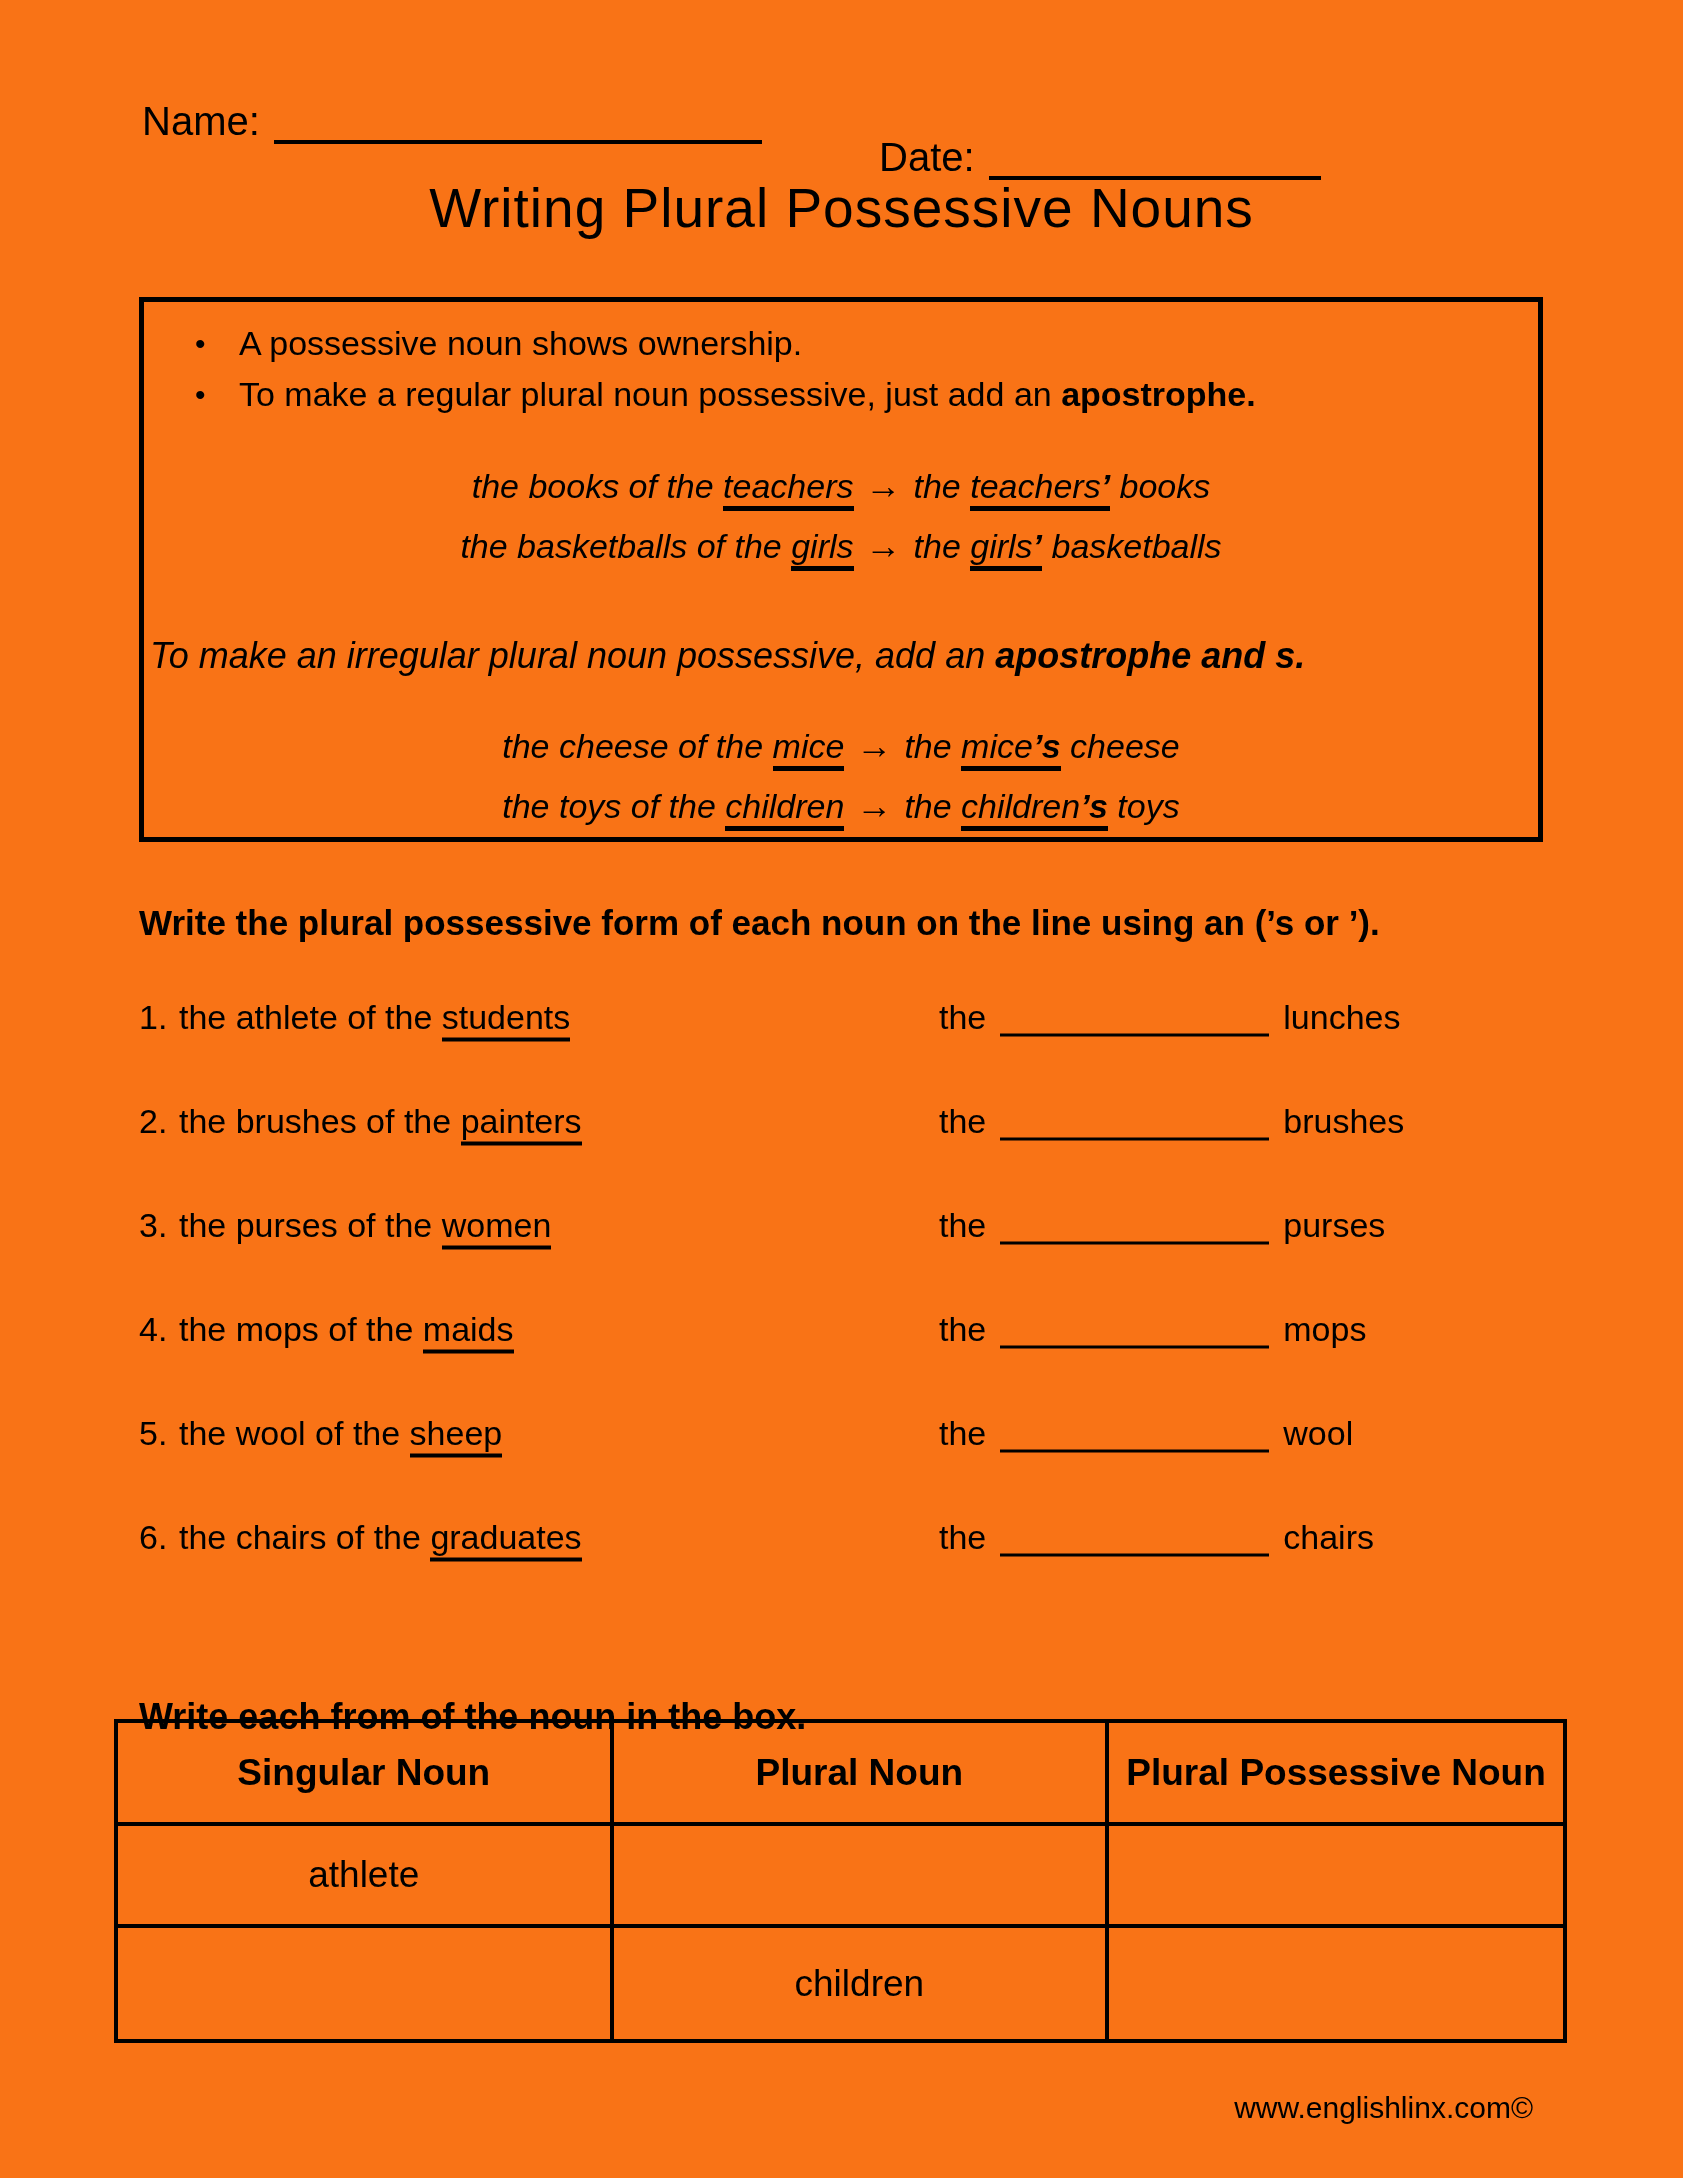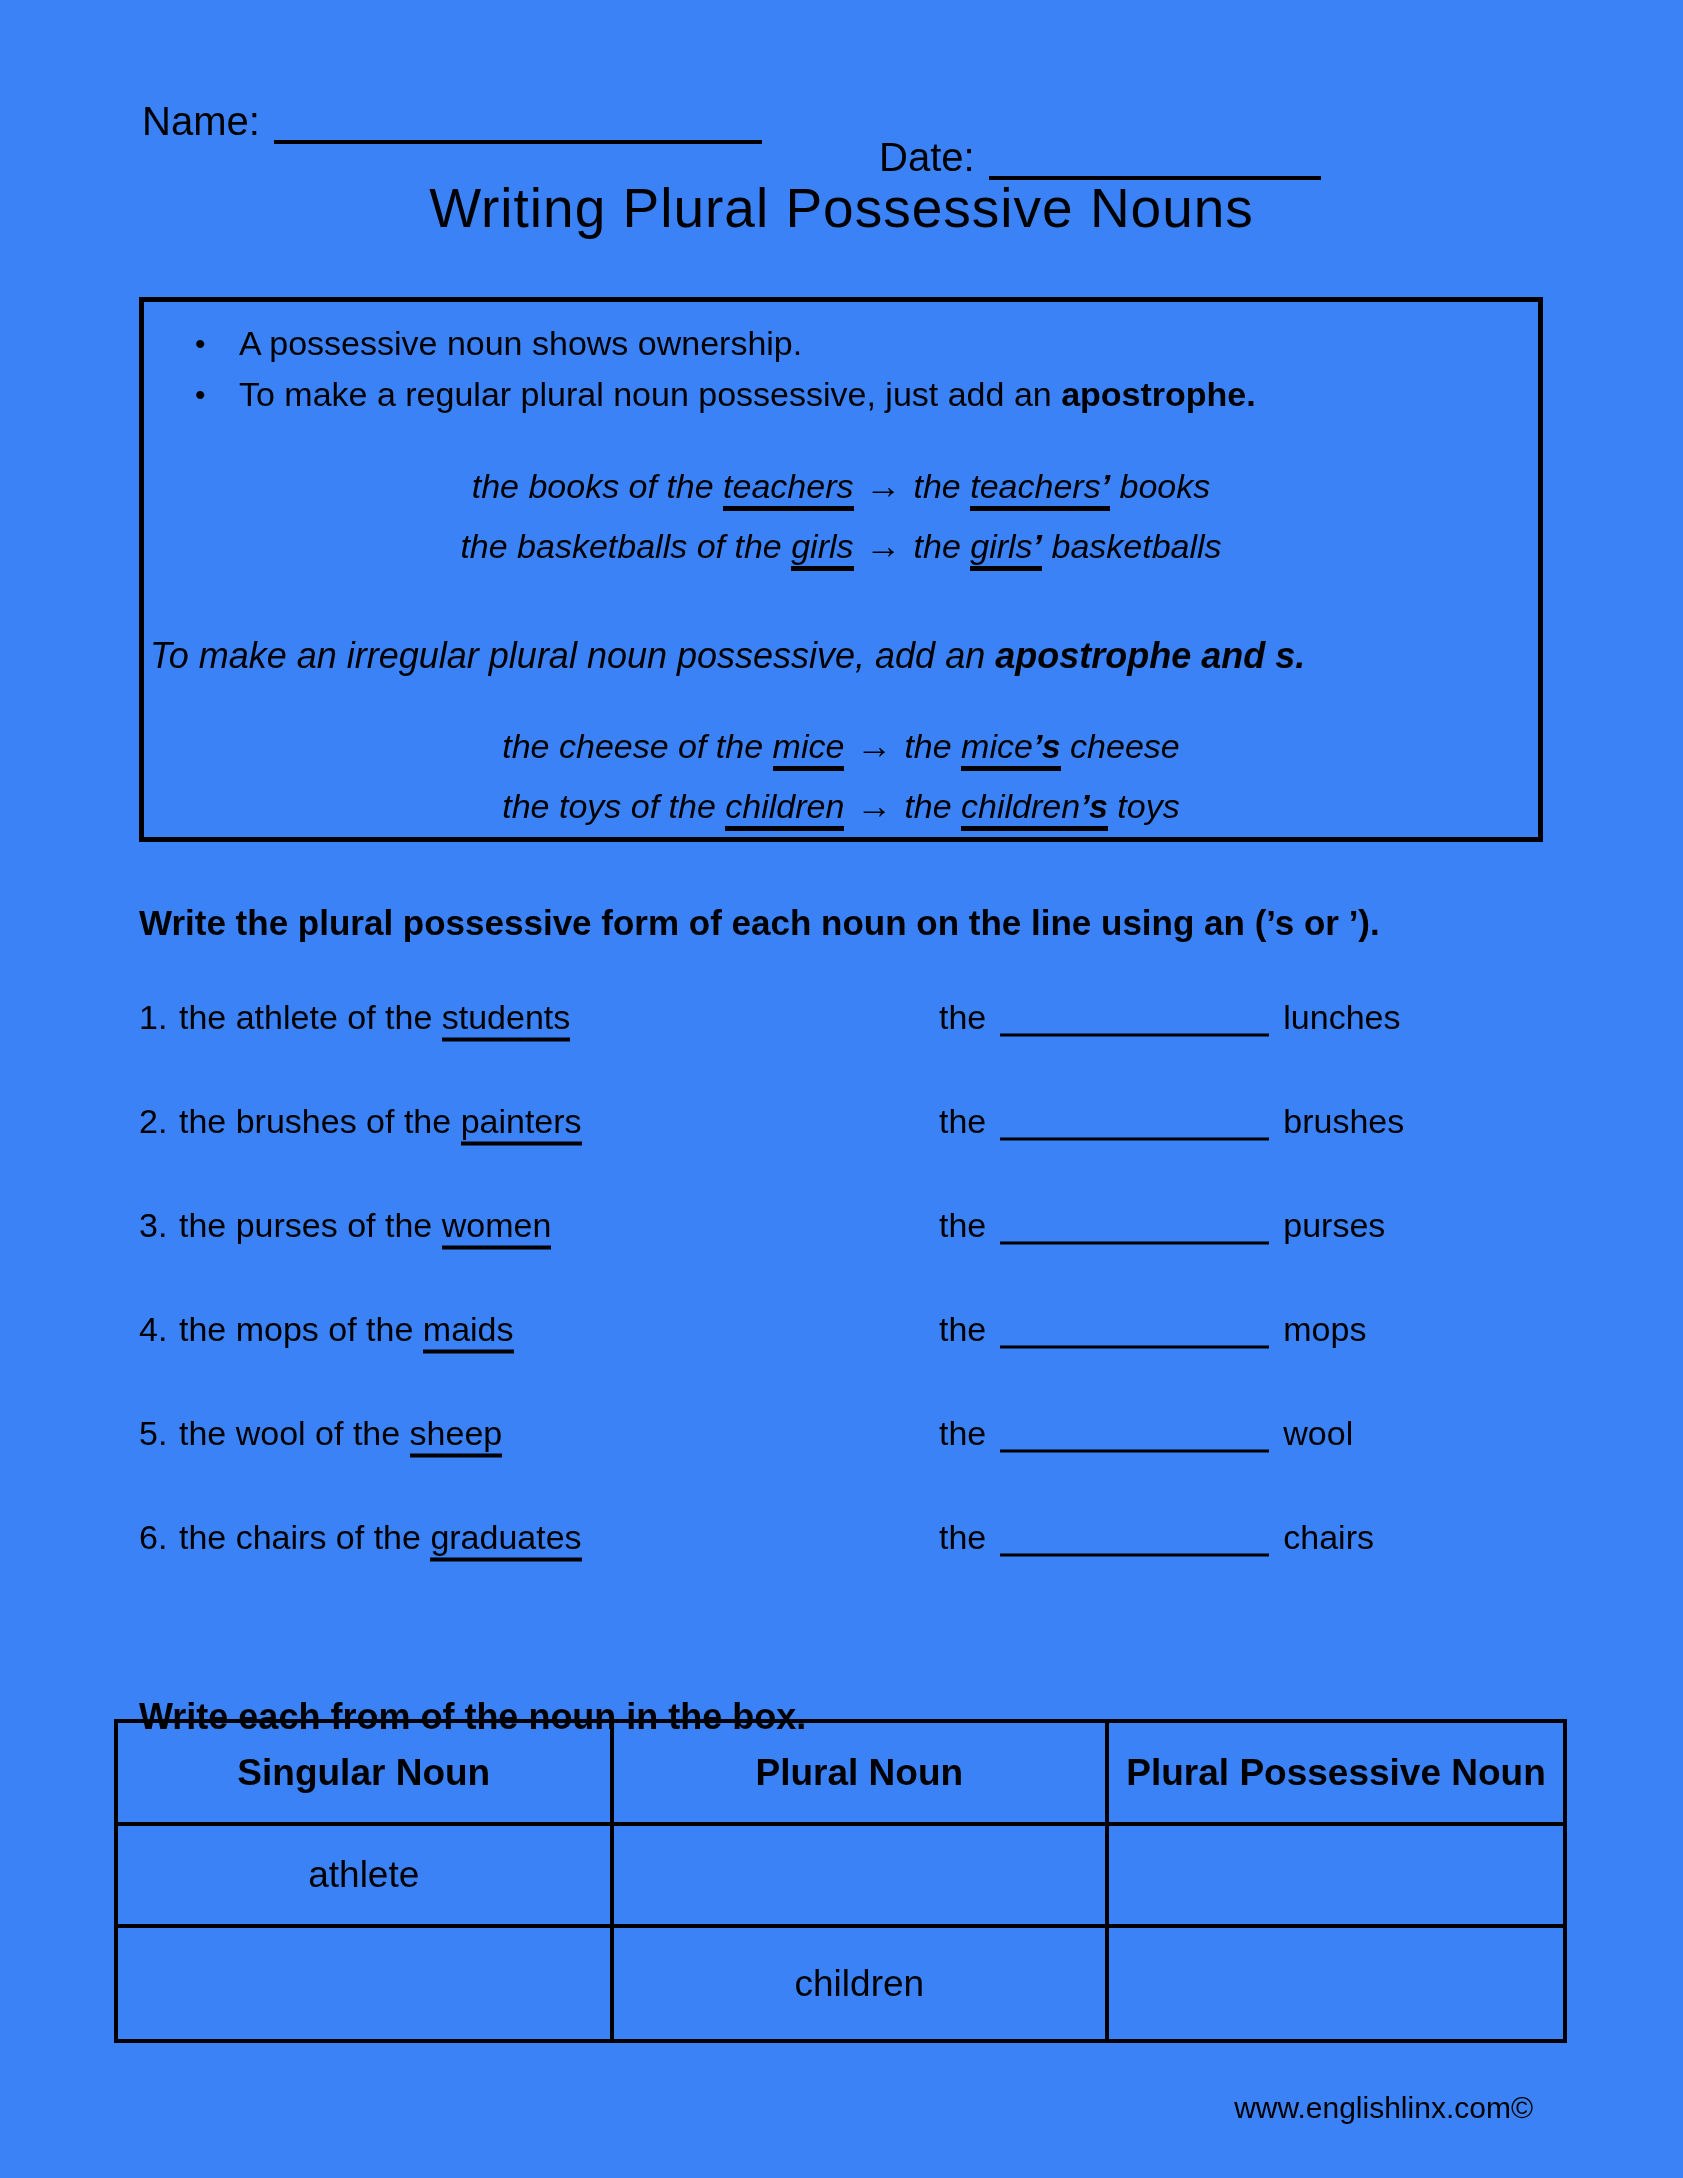--- a/index.html
+++ b/index.html
@@ -1,21 +1,21 @@
 <!DOCTYPE html>
 <html><head>
 <meta charset="utf-8">
 <style>
   html, body { margin: 0; padding: 0; background: #e8e8e8; }
   .page {
     position: relative;
     width: 1683px;
     height: 2178px;
     margin: 0 auto;
-    background: #3b82f6;
+    background: #f97316;
     color: #000000;
     font-family: "Liberation Sans", sans-serif;
     overflow: hidden;
   }
 
   
   .hdr-field { position: absolute; top: 99px; font-size: 40px; display: flex; align-items: flex-end; }
   .hdr-name  { left: 142px; }
   .hdr-date  { left: 879px; margin-top: 36px; }
   .write-line { display: inline-block; border-bottom: 4px solid #000; height: 38px; margin-left: 14px; }

